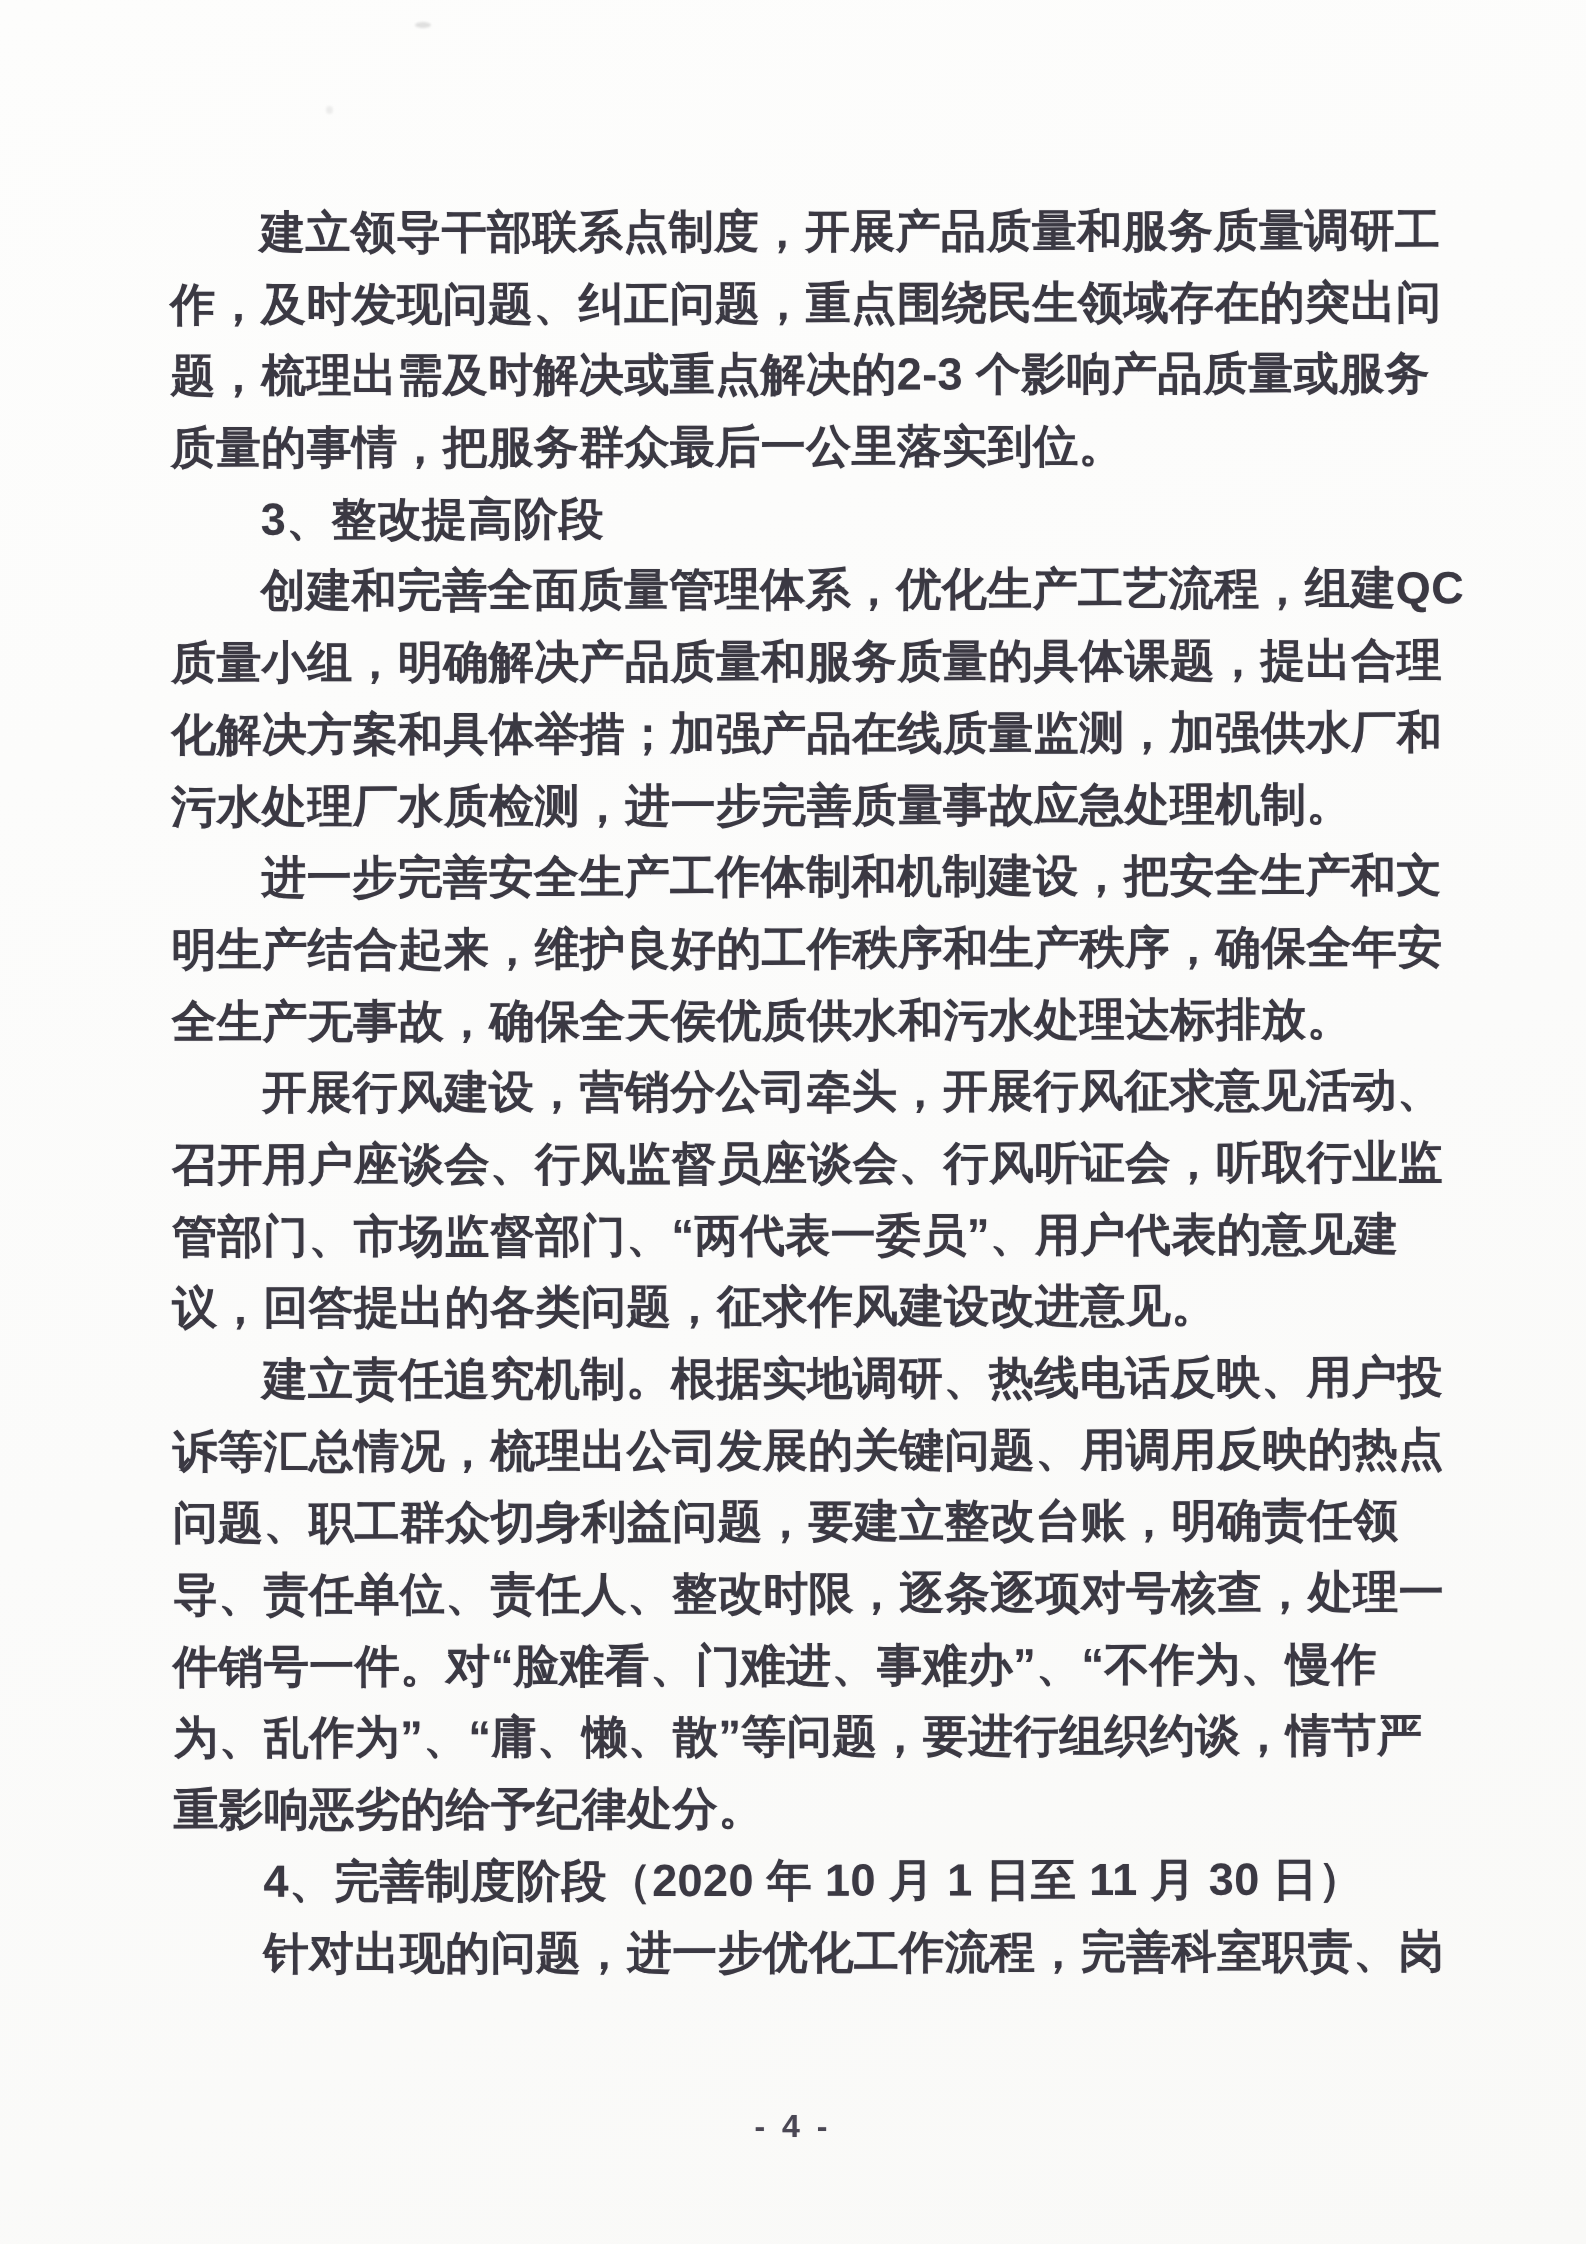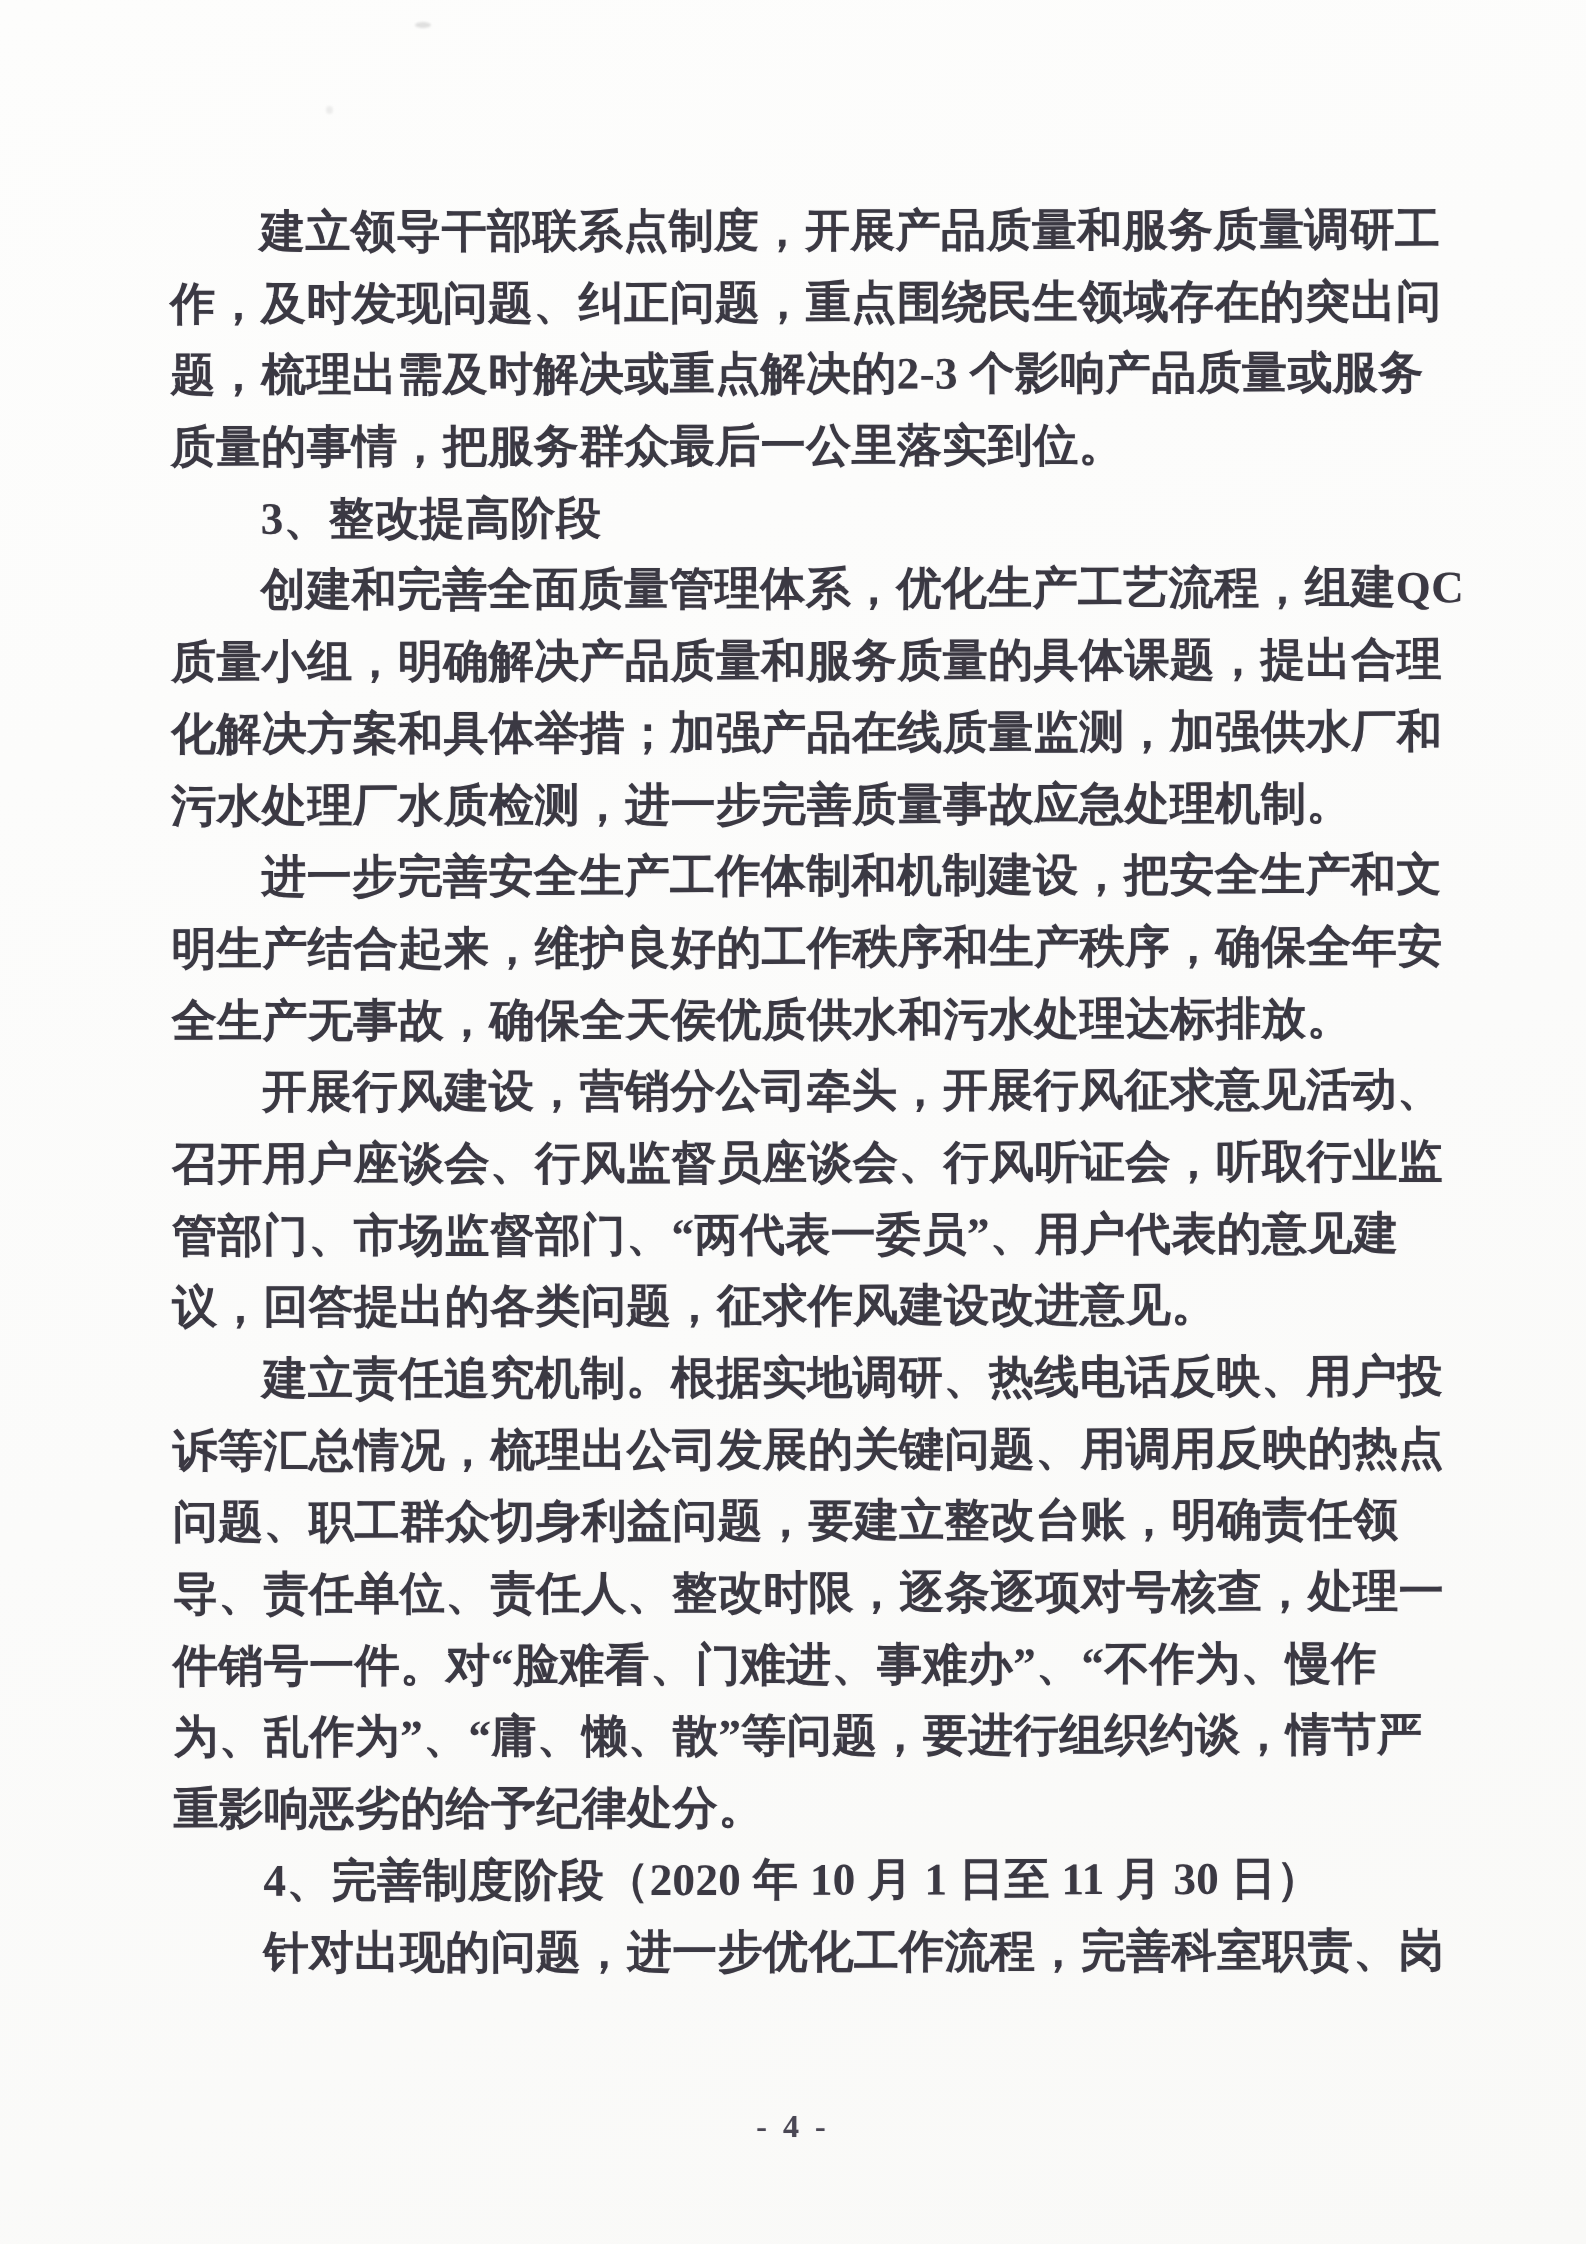--- a/index.html
+++ b/index.html
@@ -7,21 +7,21 @@
     padding: 0;
     background: #e8e8e6;
   }
   .page {
     position: relative;
     width: 1586px;
     height: 2244px;
     margin: 0 auto;
     background: linear-gradient(160deg, #fdfdfc 0%, #fbfbfa 55%, #f9f9f7 100%);
     overflow: hidden;
-    font-family: Liberation Serif, serif;
+    font-family: Liberation Sans, sans-serif;
     color: #3b3943;
   }
   .text-block {
     position: absolute;
     left: 170px;
     top: 197px;
     width: 1268px;
     transform: rotate(-0.12deg);
     transform-origin: left top;
   }

